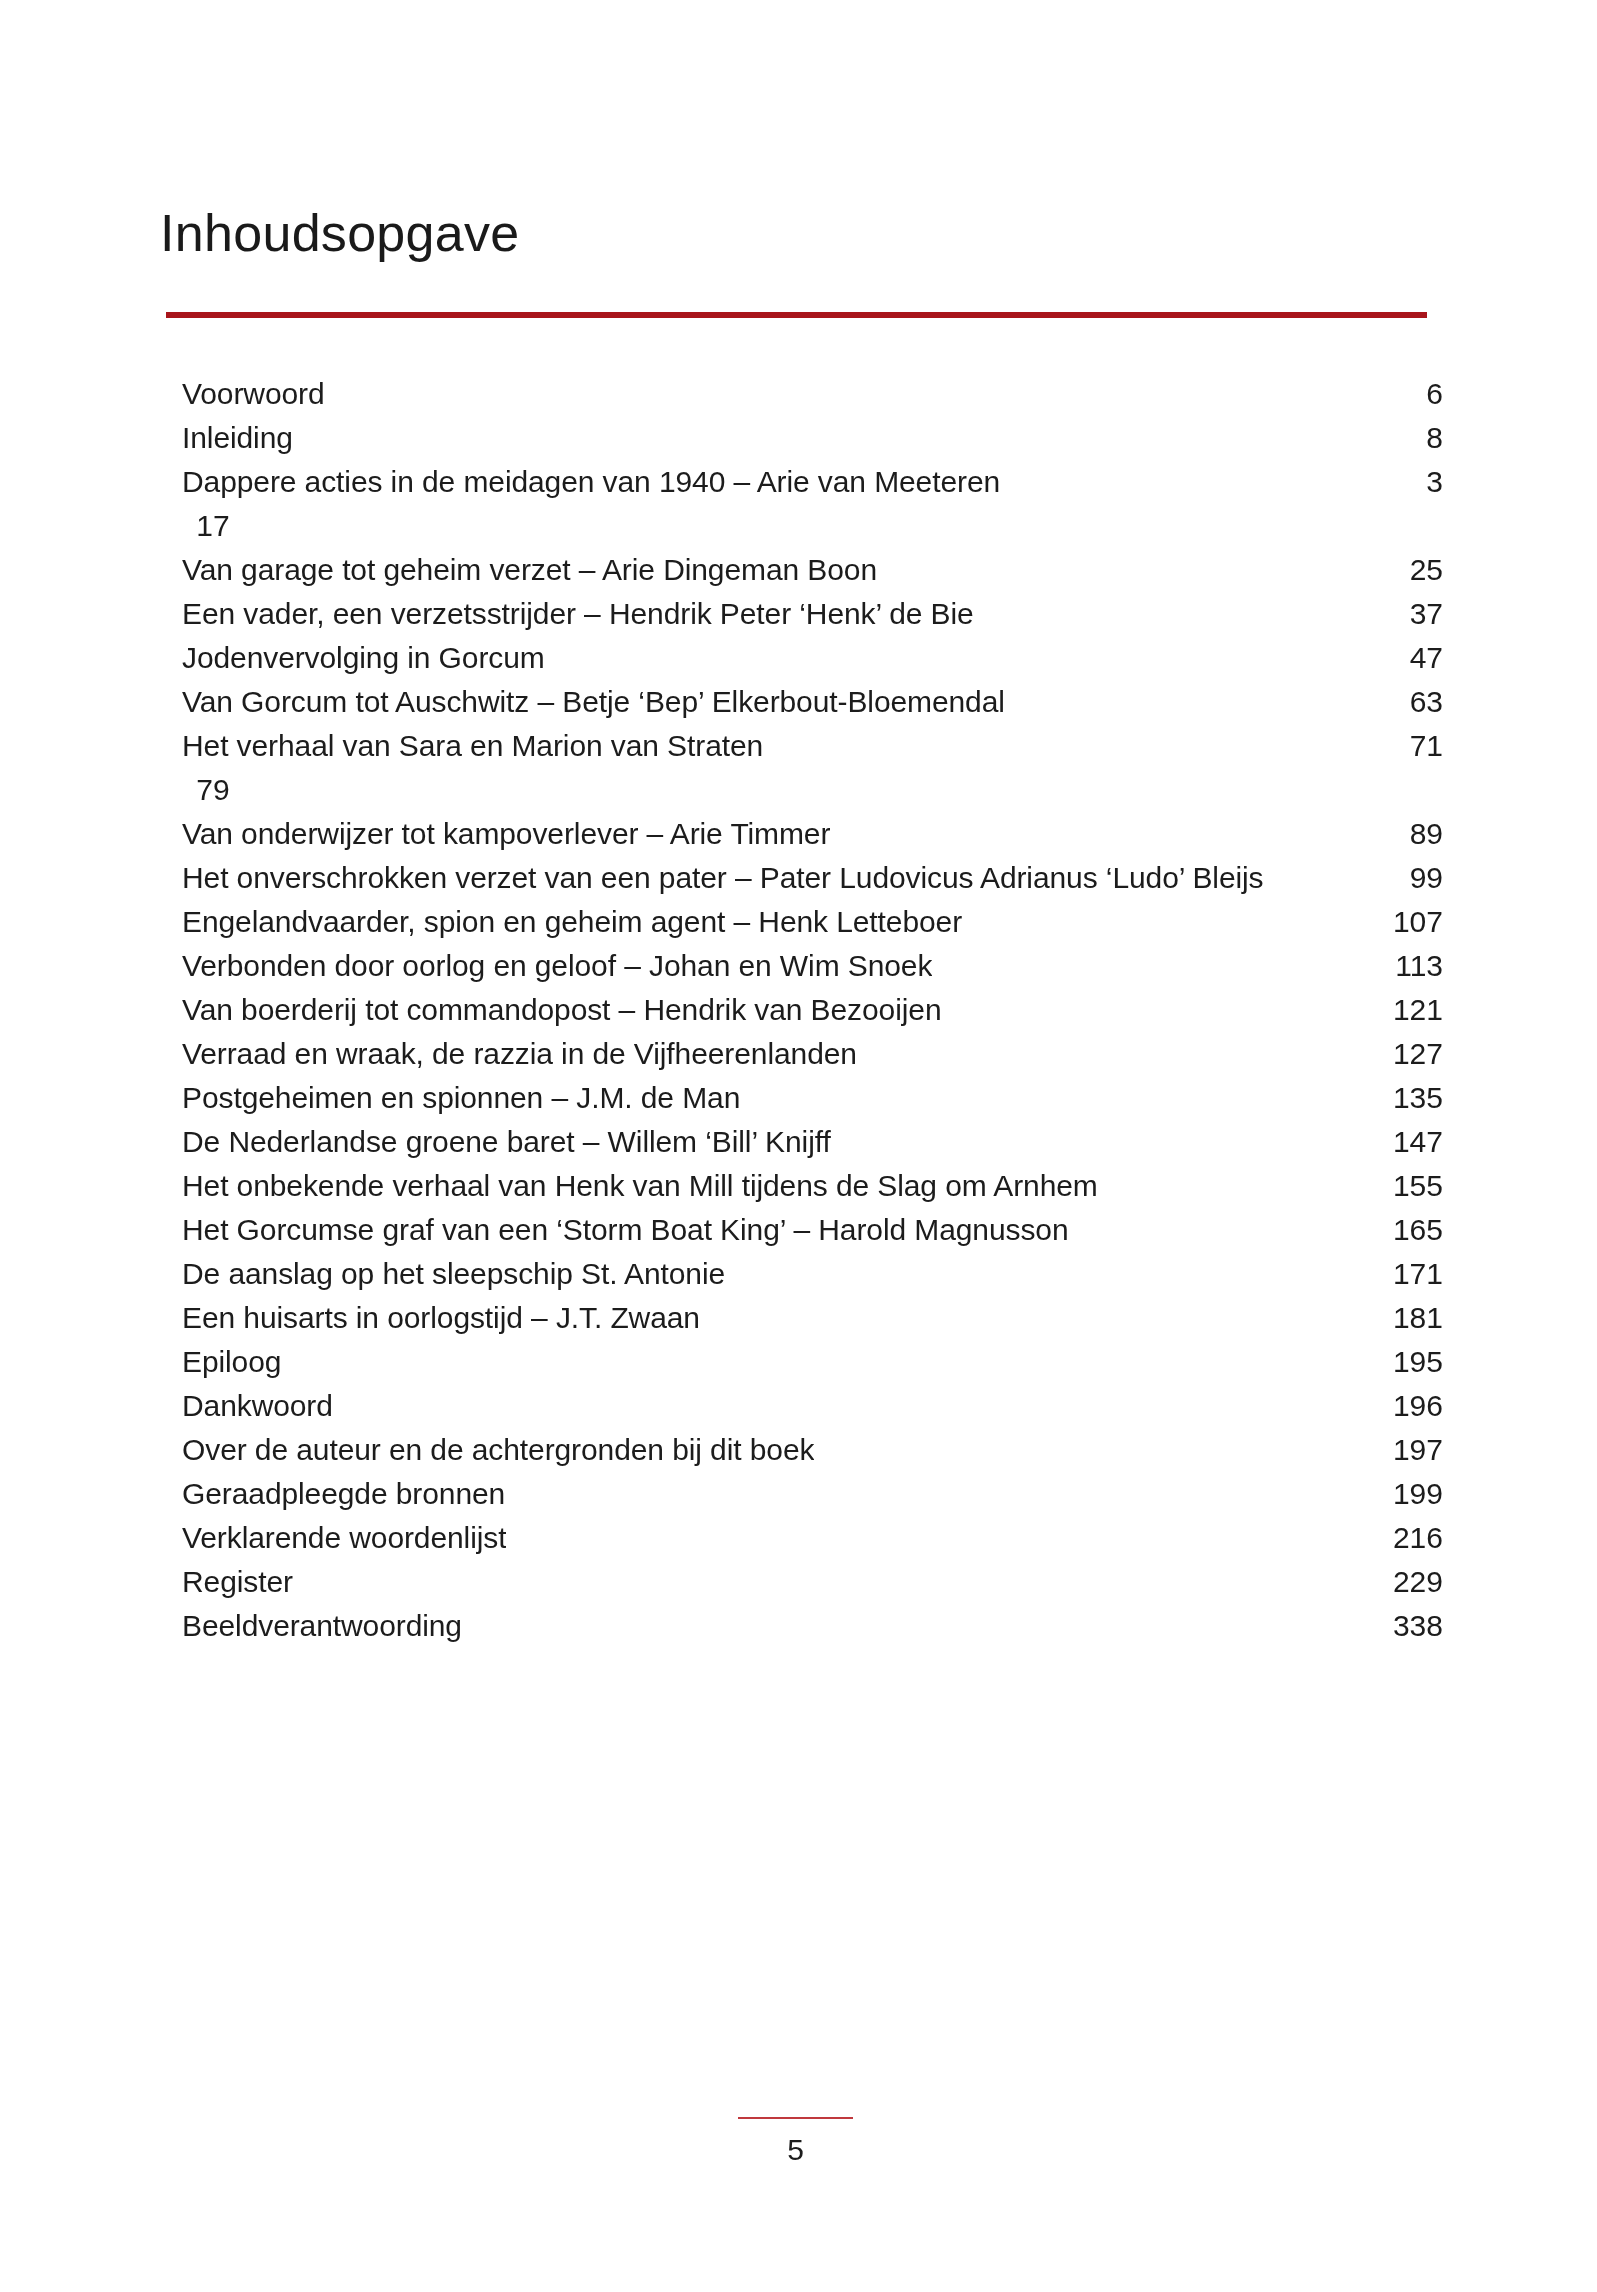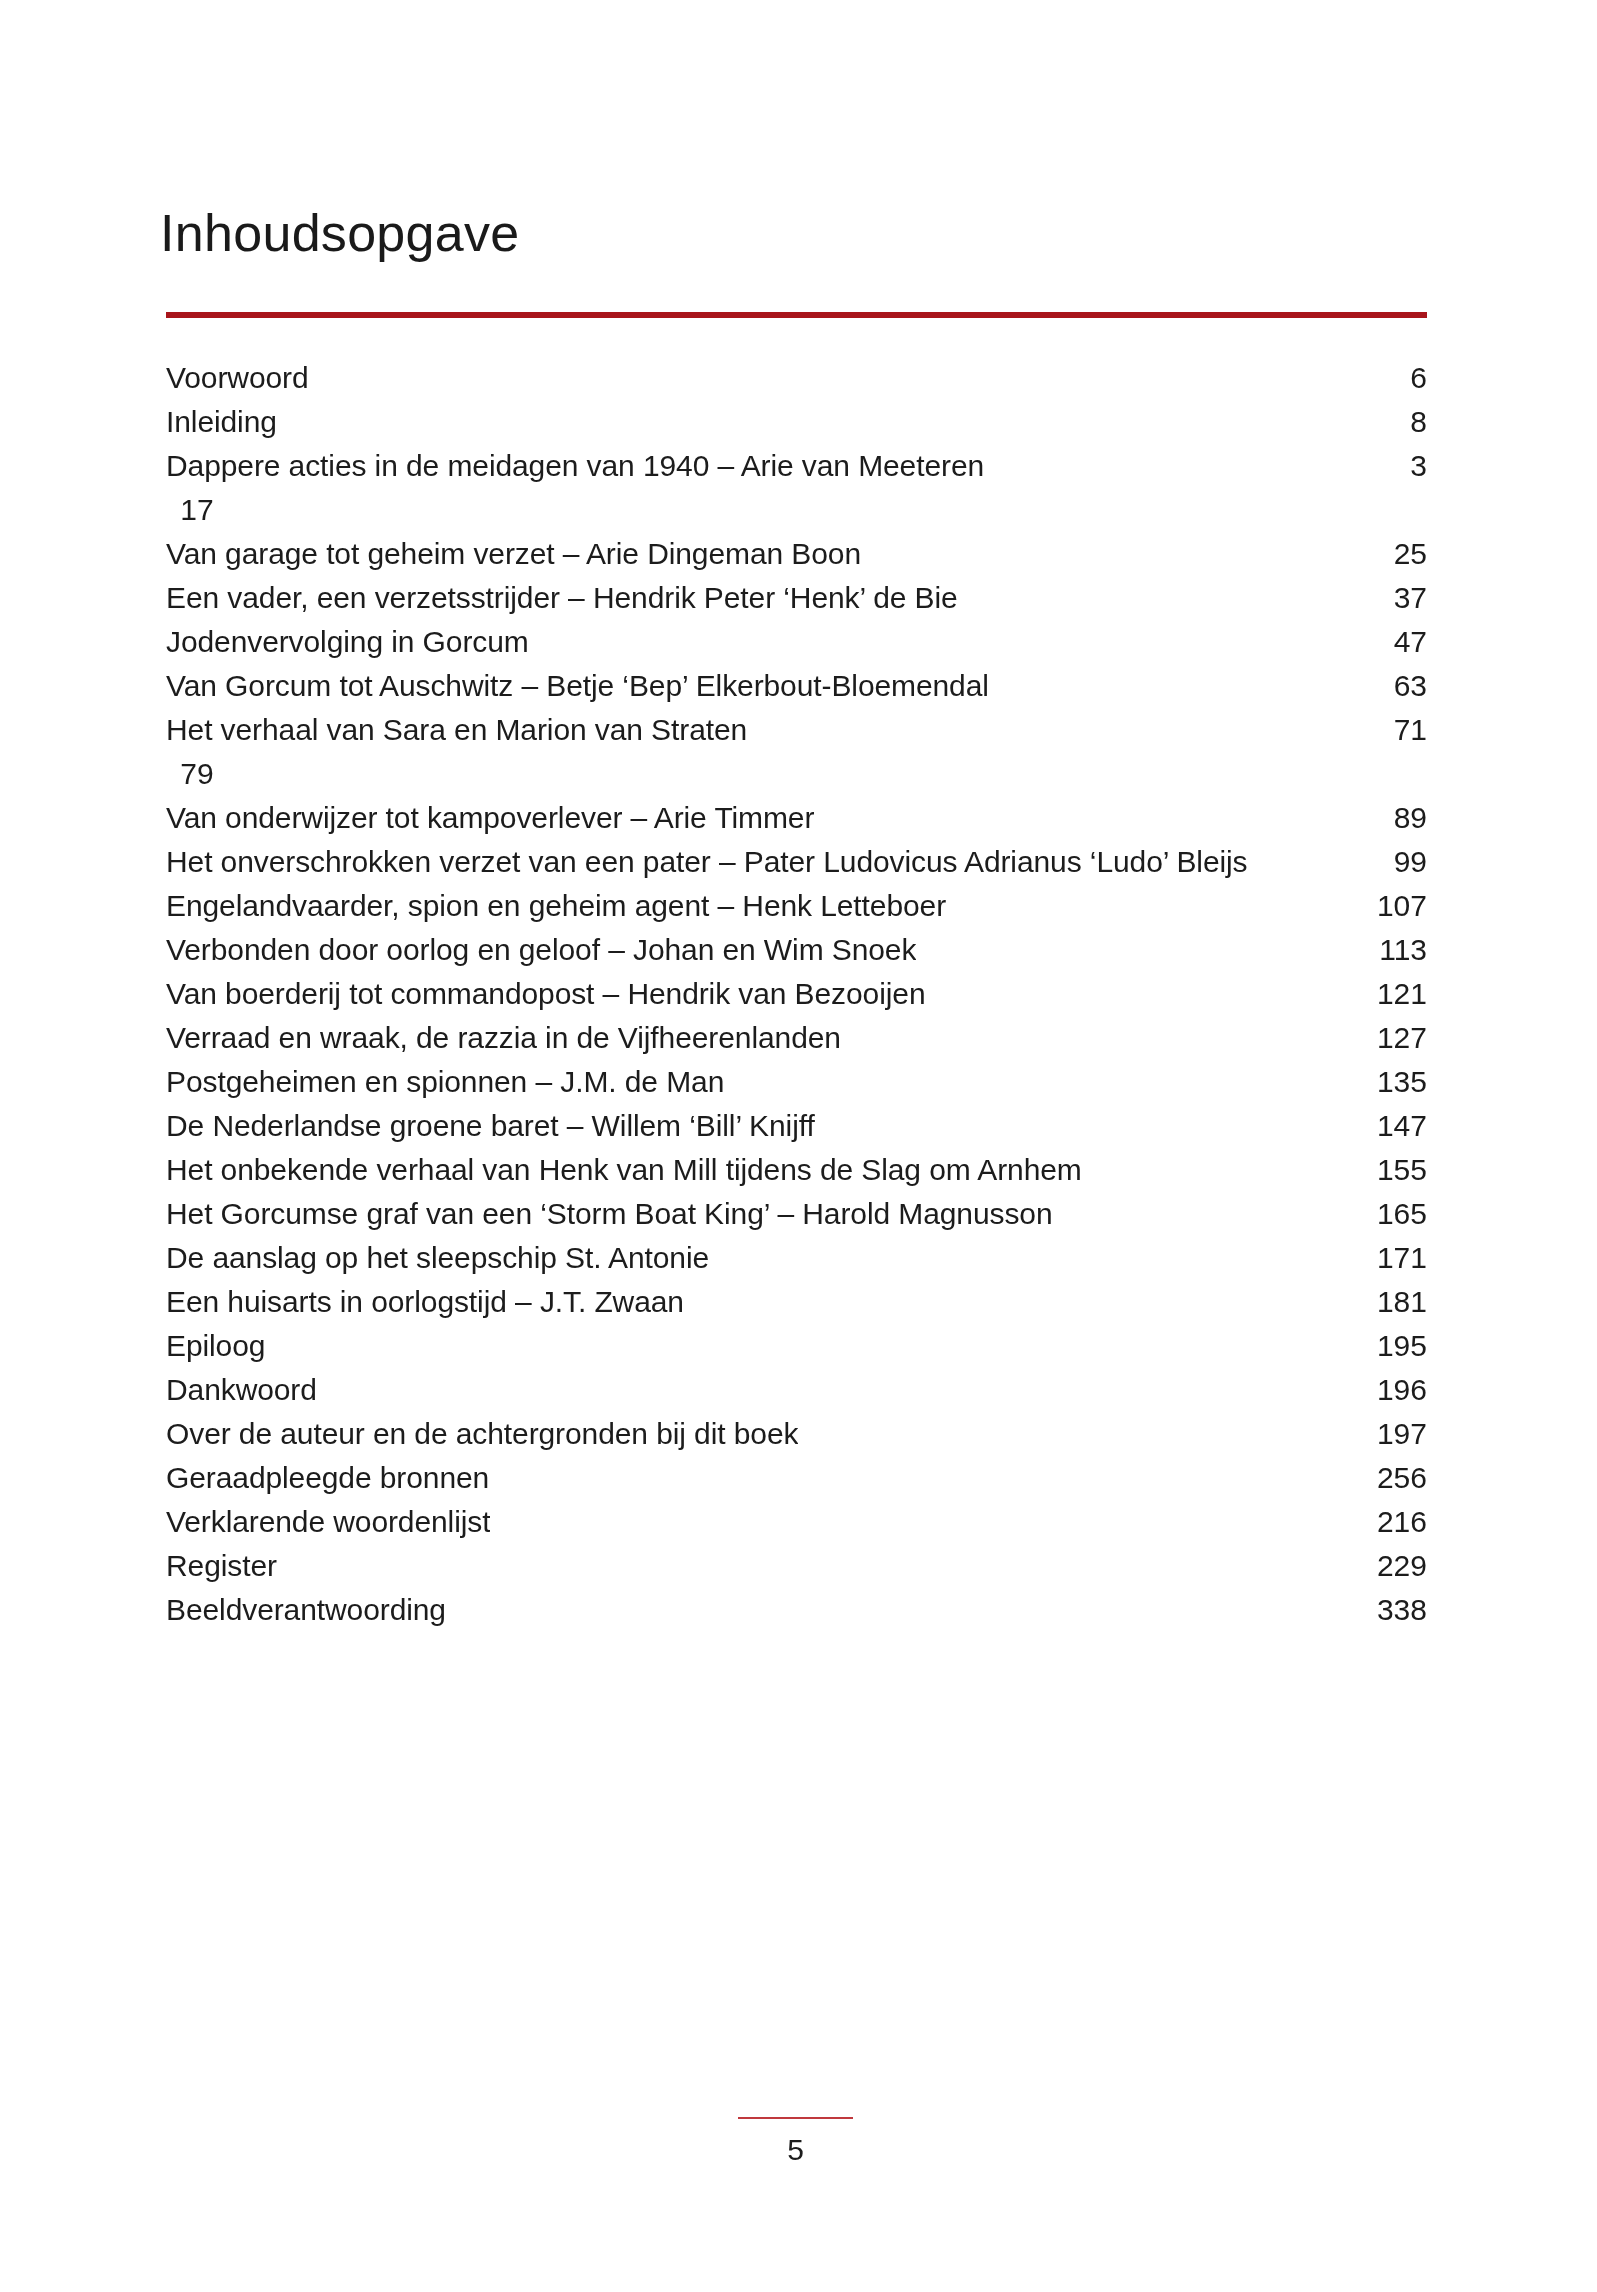--- a/index.html
+++ b/index.html
@@ -33,21 +33,21 @@
       top: 312px;
       width: 1261px;
       height: 6.3px;
       background: #a8151b;
     }
     .toc {
       position: absolute;
       left: 166px;
       top: 356px;
       width: 1261px;
-      margin: 0;
+      margin: 16px;
       padding: 0;
       list-style: none;
     }
     .toc-row {
       display: flex;
       justify-content: space-between;
       align-items: baseline;
       height: 44px;
       line-height: 44px;
       font-size: 30px;
@@ -182,21 +182,21 @@
   <li class="toc-row">
       <span class="toc-title">Dankwoord</span>
       <span class="toc-page">196</span>
     </li>
   <li class="toc-row">
       <span class="toc-title">Over de auteur en de achtergronden bij dit boek</span>
       <span class="toc-page">197</span>
     </li>
   <li class="toc-row">
       <span class="toc-title">Geraadpleegde bronnen</span>
-      <span class="toc-page">256</span>
+      <span class="toc-page">199</span>
     </li>
   <li class="toc-row">
       <span class="toc-title">Verklarende woordenlijst</span>
       <span class="toc-page">216</span>
     </li>
   <li class="toc-row">
       <span class="toc-title">Register</span>
       <span class="toc-page">229</span>
     </li>
   <li class="toc-row">

